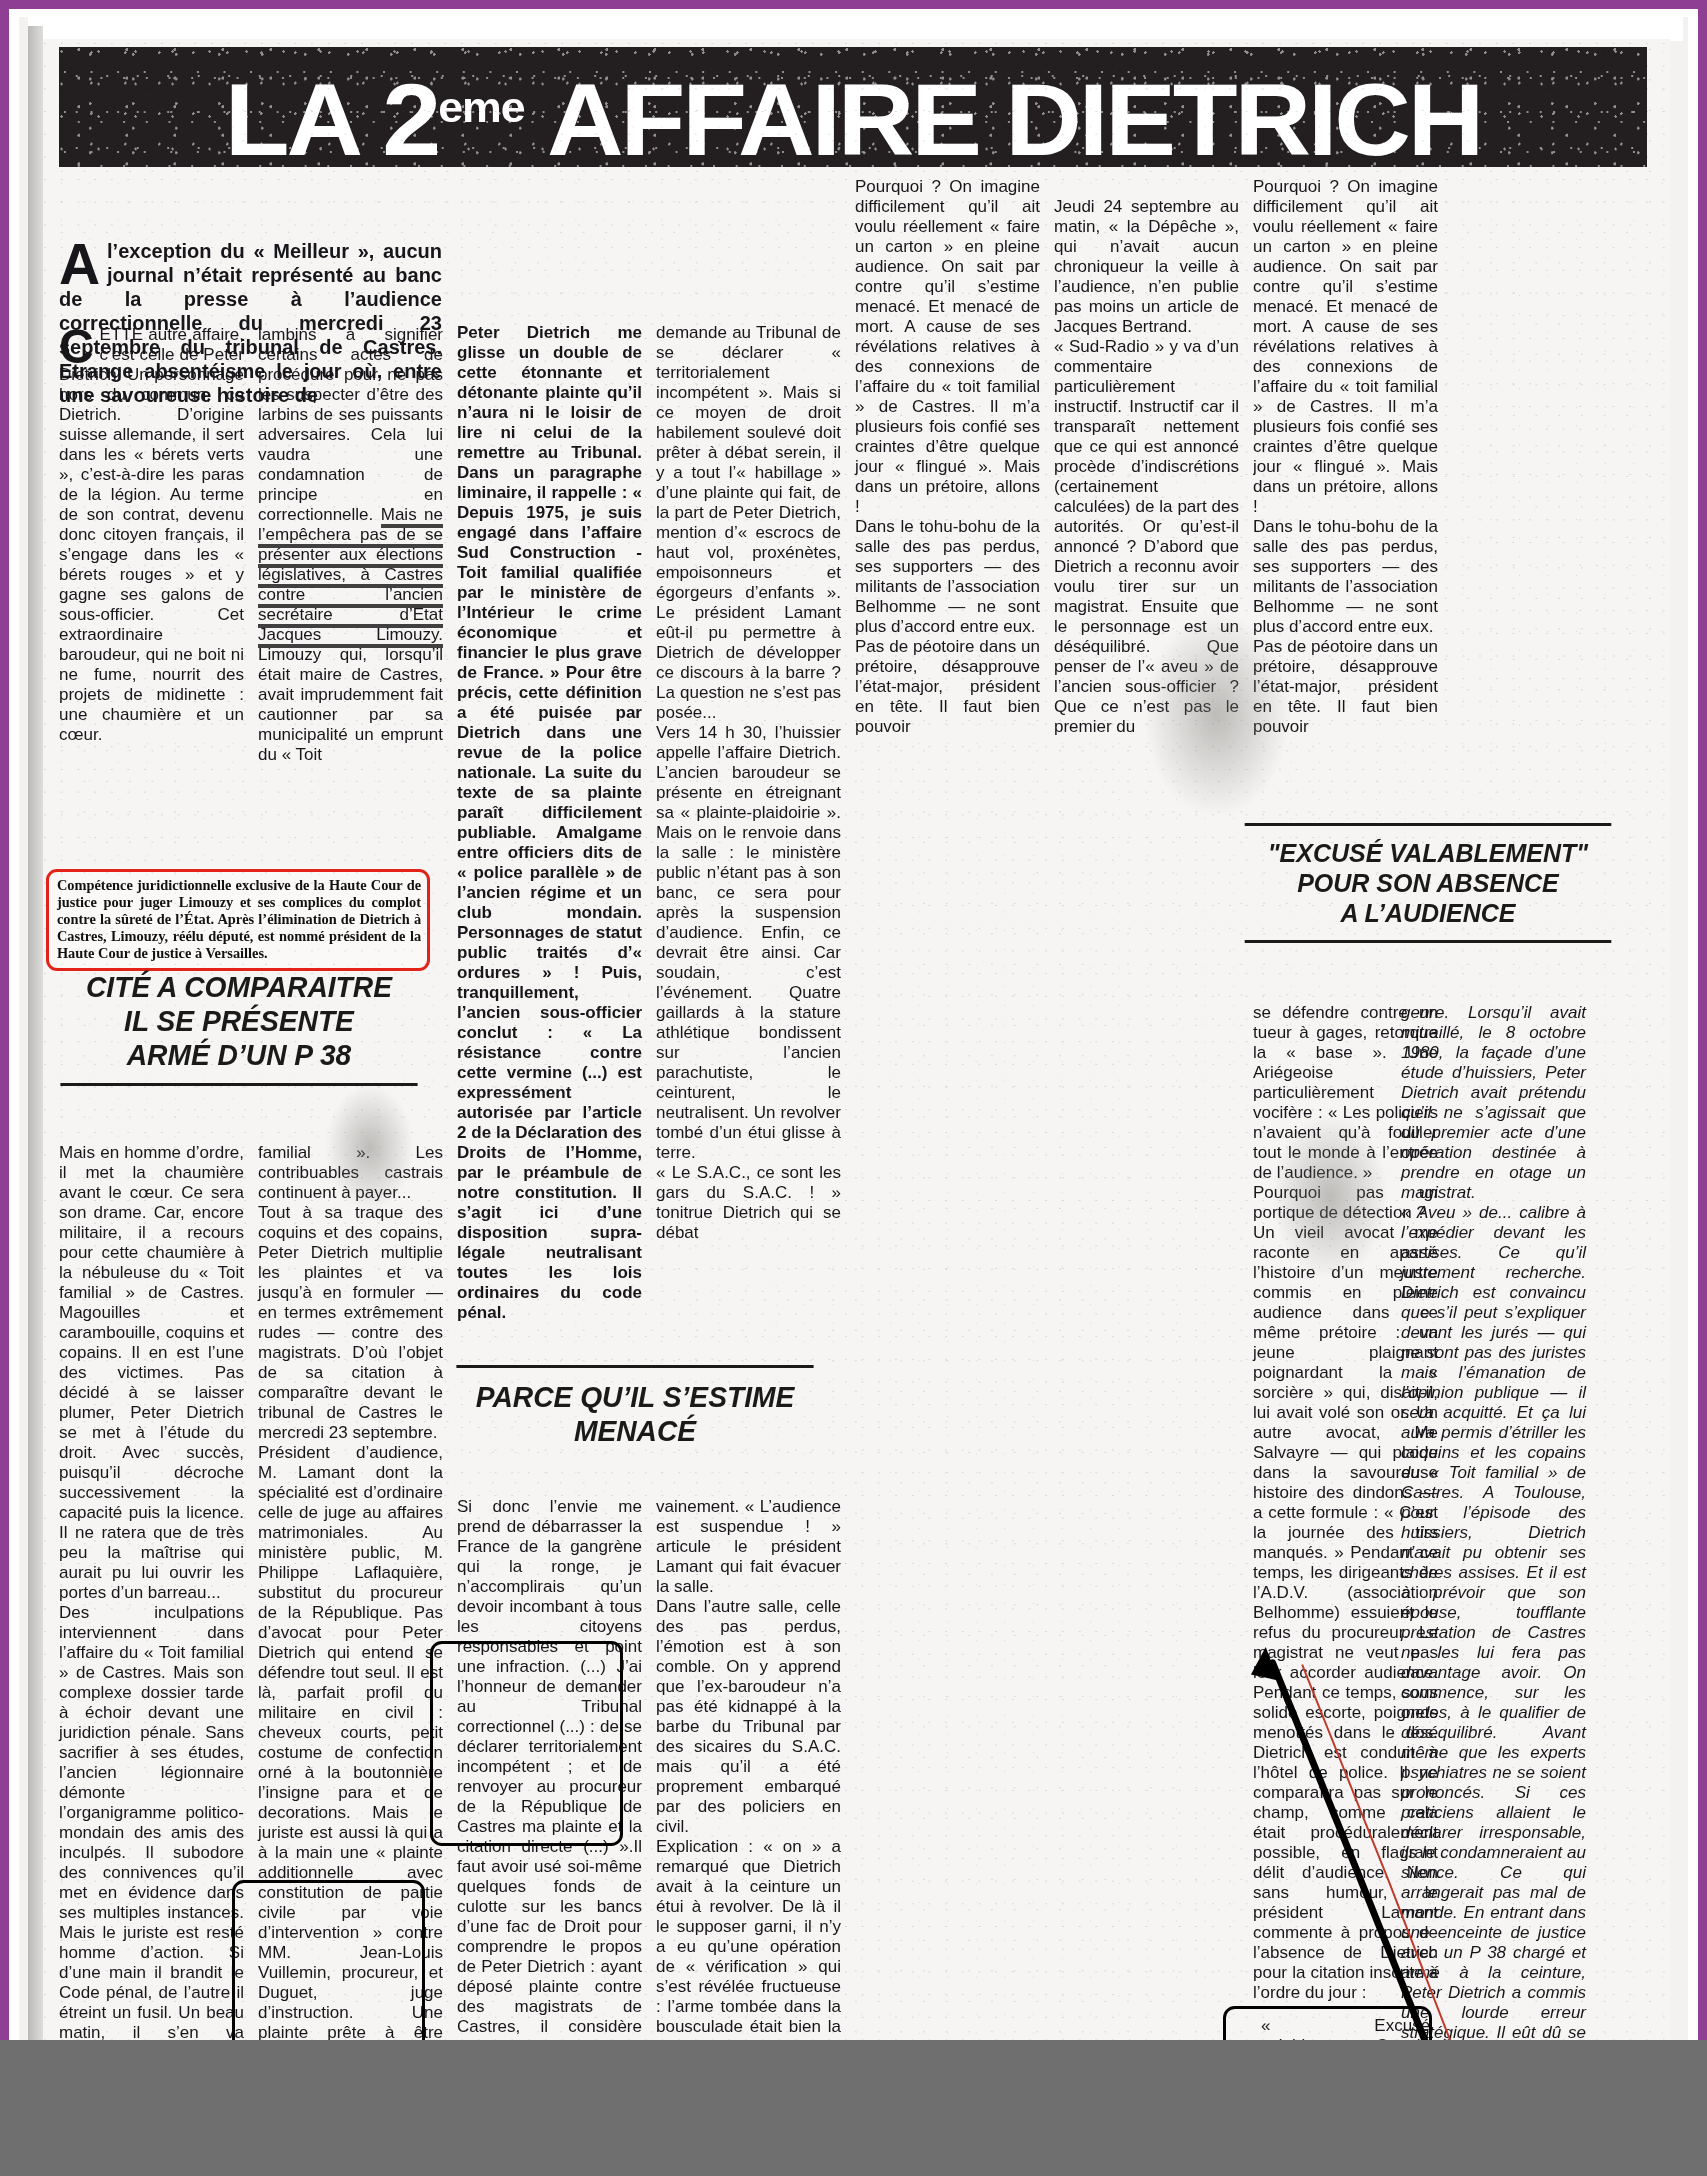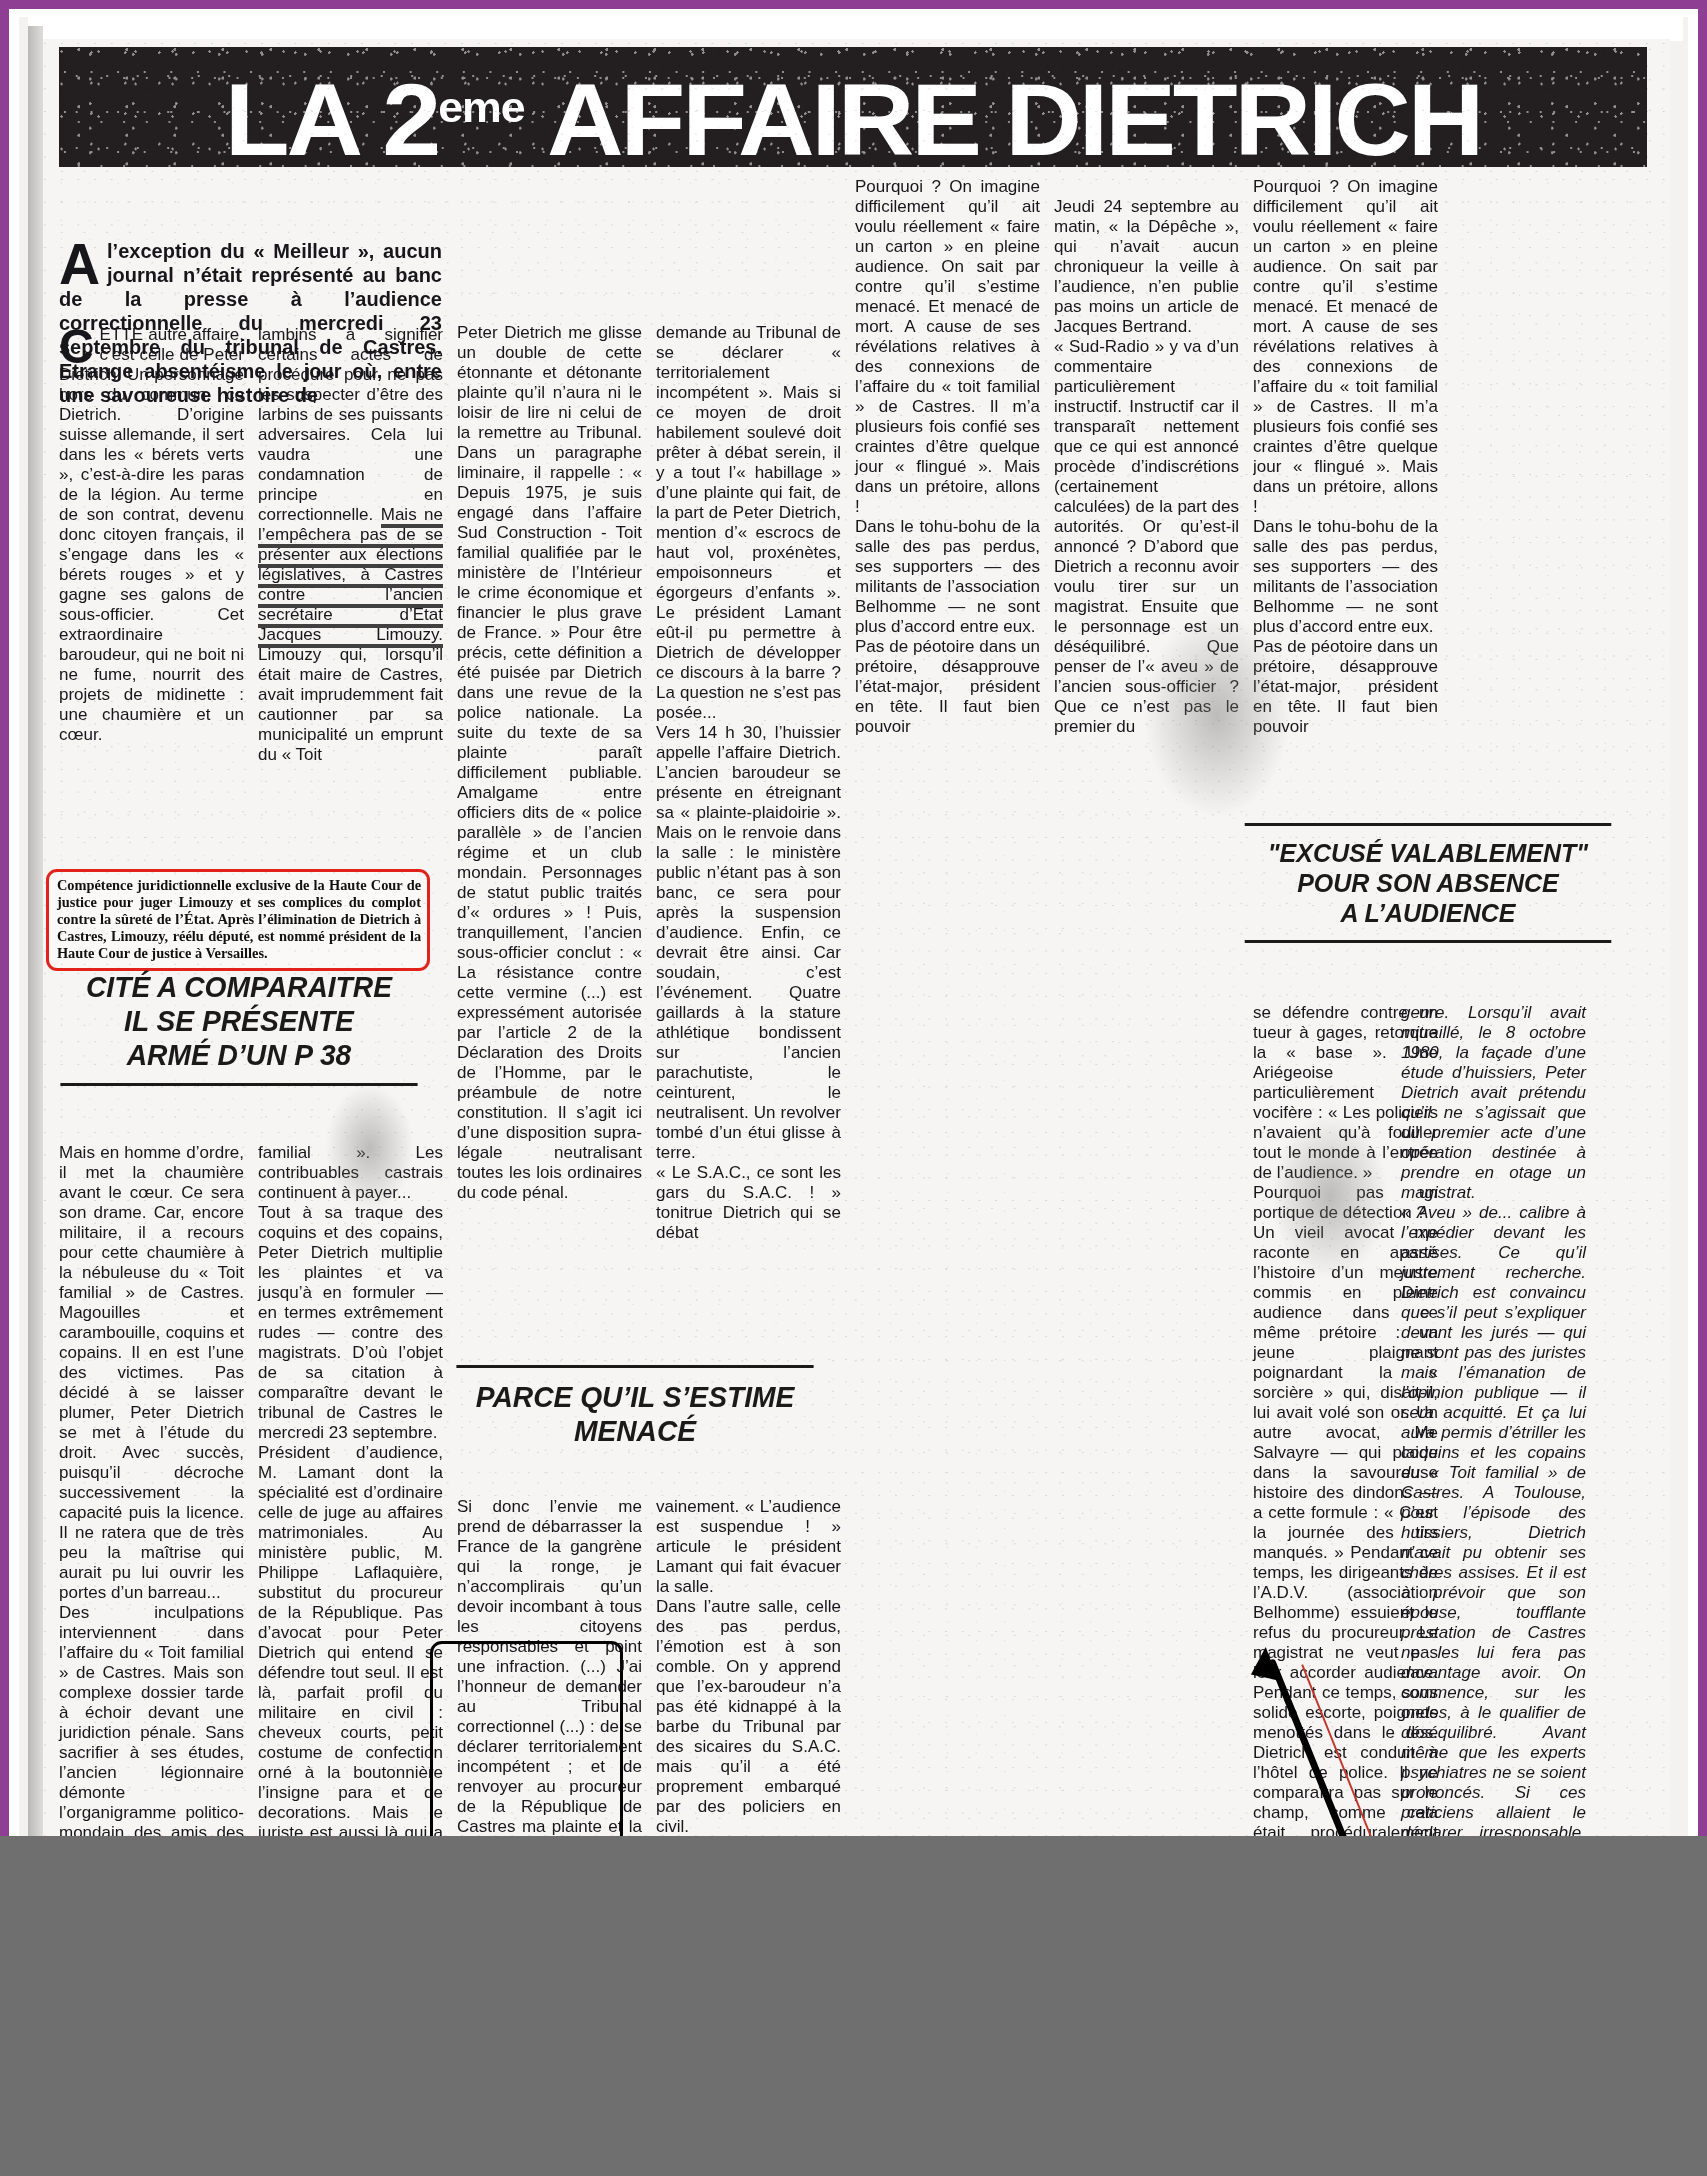--- a/index.html
+++ b/index.html
@@ -1,20 +1,20 @@
 <!DOCTYPE html>
 <html><head>
 <meta charset="utf-8">
 <style>
   html,body{margin:0;padding:0;background:#6f6f6f;}
   body{font-family:"Liberation Sans",sans-serif;}
 
   #page{
     position:relative;
-    width:1707px;height:1836px;
+    width:1707px;height:2040px;
     background:#ffffff;
     overflow:hidden;
   }
 
   
   .scan-border{
     position:absolute;left:0;top:0;width:1707px;height:2176px;
     box-sizing:border-box;
     border:9.9px solid #8e3f94;
     background:#ffffff;
@@ -237,21 +237,21 @@
   </div>
 
   <div class="col c1" style="top:325px;height:286px;">
     <p><span class="dropcap-sm">C</span><span>ETTE autre affaire, c’est celle de Peter Dietrich. Un personnage hors du commun, ce Dietrich. D’origine suisse allemande, il sert dans les « bérets verts », c’est-à-dire les paras de la légion. Au terme de son contrat, devenu donc citoyen français, il s’engage dans les « bérets rouges » et y gagne ses galons de sous-officier. Cet extraordinaire baroudeur, qui ne boit ni ne fume, nourrit des projets de midinette : une chaumière et un cœur.</span></p>
   </div>
 
   <div class="col c2" style="top:325px;height:286px;">
     <p><span>lambins à signifier certains actes de procédure pour ne pas les suspecter d’être des larbins de ses puissants adversaires. Cela lui vaudra une condamnation de principe en correctionnelle. </span><span class="und">Mais ne l’empêchera pas de se présenter aux élections législatives, à Castres contre l’ancien secrétaire d’Etat Jacques Limouzy.</span><span> Limouzy qui, lorsqu’il était maire de Castres, avait imprudemment fait cautionner par sa municipalité un emprunt du « Toit</span></p>
   </div>
 
-  <div class="col c3" style="top:323px;height:847px;">
+  <div class="col c3" style="top:323px;height:847px;font-weight:bold;">
     <p style="white-space:pre-line">Peter Dietrich me glisse un double de cette étonnante et détonante plainte qu’il n’aura ni le loisir de lire ni celui de la remettre au Tribunal. Dans un paragraphe liminaire, il rappelle : « Depuis 1975, je suis engagé dans l’affaire Sud Construction - Toit familial qualifiée par le ministère de l’Intérieur le crime économique et financier le plus grave de France. » Pour être précis, cette définition a été puisée par Dietrich dans une revue de la police nationale. La suite du texte de sa plainte paraît difficilement publiable. Amalgame entre officiers dits de « police parallèle » de l’ancien régime et un club mondain. Personnages de statut public traités d’« ordures » ! Puis, tranquillement, l’ancien sous-officier conclut : « La résistance contre cette vermine (...) est expressément autorisée par l’article 2 de la Déclaration des Droits de l’Homme, par le préambule de notre constitution. Il s’agit ici d’une disposition supra-légale neutralisant toutes les lois ordinaires du code pénal.</p>
   </div>
 
   <div class="col c4" style="top:323px;height:847px;">
     <p style="white-space:pre-line">demande au Tribunal de se déclarer « territorialement incompétent ». Mais si ce moyen de droit habilement soulevé doit prêter à débat serein, il y a tout l’« habillage » d’une plainte qui fait, de la part de Peter Dietrich, mention d’« escrocs de haut vol, proxénètes, empoisonneurs et égorgeurs d’enfants ». Le président Lamant eût-il pu permettre à Dietrich de développer ce discours à la barre ? La question ne s’est pas posée...
 Vers 14 h 30, l’huissier appelle l’affaire Dietrich. L’ancien baroudeur se présente en étreignant sa « plainte-plaidoirie ». Mais on le renvoie dans la salle : le ministère public n’étant pas à son banc, ce sera pour après la suspension d’audience. Enfin, ce devrait être ainsi. Car soudain, c’est l’événement. Quatre gaillards à la stature athlétique bondissent sur l’ancien parachutiste, le ceinturent, le neutralisent. Un revolver tombé d’un étui glisse à terre.
 « Le S.A.C., ce sont les gars du S.A.C. ! » tonitrue Dietrich qui se débat</p>
   </div>
 
   <div class="col c5" style="top:177px;height:995px;">

